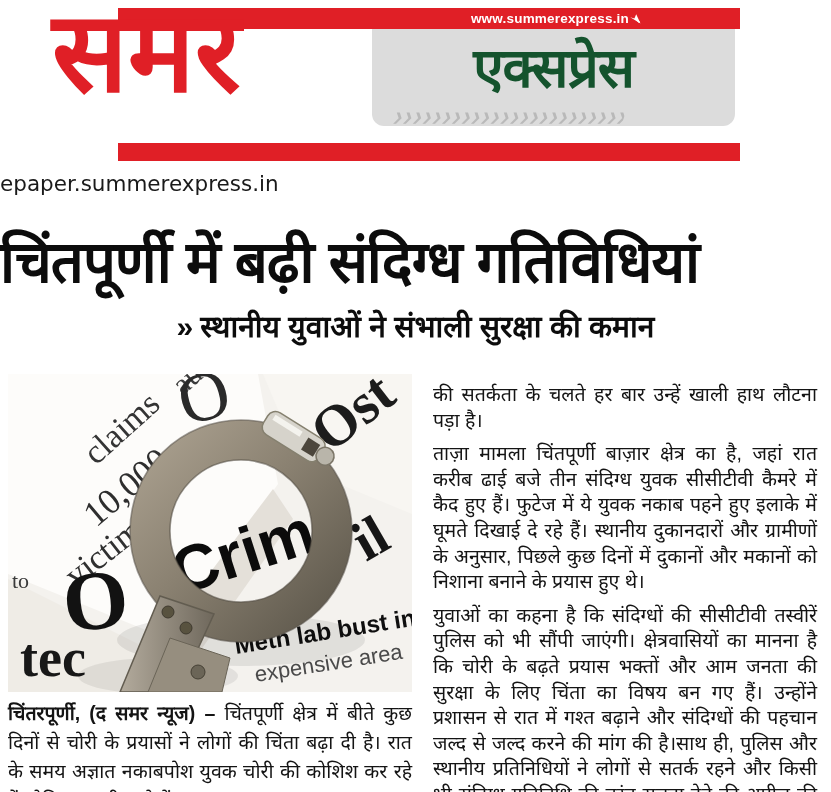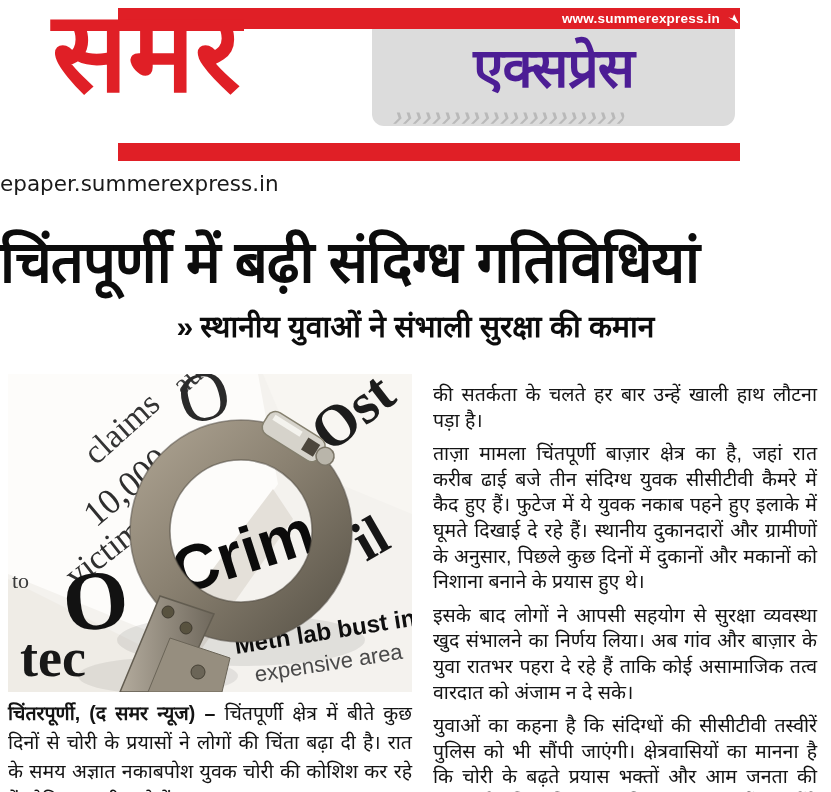--- a/index.html
+++ b/index.html
@@ -7,29 +7,29 @@
   .page {
     position:relative; width:831px; height:792px; background:#ffffff;
     font-family:"Liberation Sans", sans-serif; overflow:hidden; color:#111;
   }
 
   
   .masthead { position:absolute; left:0; top:0; width:831px; height:166px; }
   .top-bar {
     position:absolute; left:118px; top:8px; width:622px; height:21px;
     background:#e01f26; display:flex; align-items:center;
-    justify-content:flex-end; gap:7px; z-index:3;
+    justify-content:flex-end; padding-right:98px; z-index:3;
   }
   .top-bar .url { color:#fff; font-weight:bold; font-size:13.5px; letter-spacing:.2px; }
   .gray-box {
     position:absolute; left:372px; top:29px; width:363px; height:97px;
     background:#dcdcdc; border-radius:0 0 12px 12px; z-index:1;
   }
   .subtitle {
-    color:#4c1d95; font-size:55px; font-weight:bold; text-align:center;
+    color:#14532d; font-size:55px; font-weight:bold; text-align:center;
     line-height:1.0; margin-top:12px; letter-spacing:-1px;
   }
   .chevrons {
     position:absolute; left:22px; bottom:2px; color:#b9b9b9; font-size:11px;
     font-weight:bold; letter-spacing:0.5px; transform:skewX(-18deg);
     white-space:nowrap; overflow:hidden; width:230px;
   }
   .title {
     position:absolute; left:52px; top:-14px; color:#e01f26; font-size:112px;
     font-weight:800; line-height:1.2; z-index:4; white-space:nowrap;
@@ -167,18 +167,17 @@
 
       <p class="caption">
         <b>चिंतरपूर्णी, (द समर न्यूज) –</b>
         <span>चिंतपूर्णी क्षेत्र में बीते कुछ दिनों से चोरी के प्रयासों ने लोगों की चिंता बढ़ा दी है। रात के समय अज्ञात नकाबपोश युवक चोरी की कोशिश कर रहे हैं, लेकिन स्थानीय लोगों</span>
       </p>
     </div>
 
     <div class="right-col">
       <p>की सतर्कता के चलते हर बार उन्हें खाली हाथ लौटना पड़ा है।</p>
       <p>ताज़ा मामला चिंतपूर्णी बाज़ार क्षेत्र का है, जहां रात करीब ढाई बजे तीन संदिग्ध युवक सीसीटीवी कैमरे में कैद हुए हैं। फुटेज में ये युवक नकाब पहने हुए इलाके में घूमते दिखाई दे रहे हैं। स्थानीय दुकानदारों और ग्रामीणों के अनुसार, पिछले कुछ दिनों में दुकानों और मकानों को निशाना बनाने के प्रयास हुए थे।</p>
-      <p>इसके बाद लोगों ने आपसी सहयोग से सुरक्षा व्यवस्था खुद संभालने का निर्णय लिया। अब गांव और बाज़ार के युवा रातभर पहरा दे रहे हैं ताकि कोई असामाजिक तत्व वारदात को अंजाम न दे सके।</p>
       <p>युवाओं का कहना है कि संदिग्धों की सीसीटीवी तस्वीरें पुलिस को भी सौंपी जाएंगी। क्षेत्रवासियों का मानना है कि चोरी के बढ़ते प्रयास भक्तों और आम जनता की सुरक्षा के लिए चिंता का विषय बन गए हैं। उन्होंने प्रशासन से रात में गश्त बढ़ाने और संदिग्धों की पहचान जल्द से जल्द करने की मांग की है।साथ ही, पुलिस और स्थानीय प्रतिनिधियों ने लोगों से सतर्क रहने और किसी भी संदिग्ध गतिविधि की तुरंत सूचना देने की अपील की है।</p>
     </div>
 
   </div>
 </div>
 
 </body></html>

